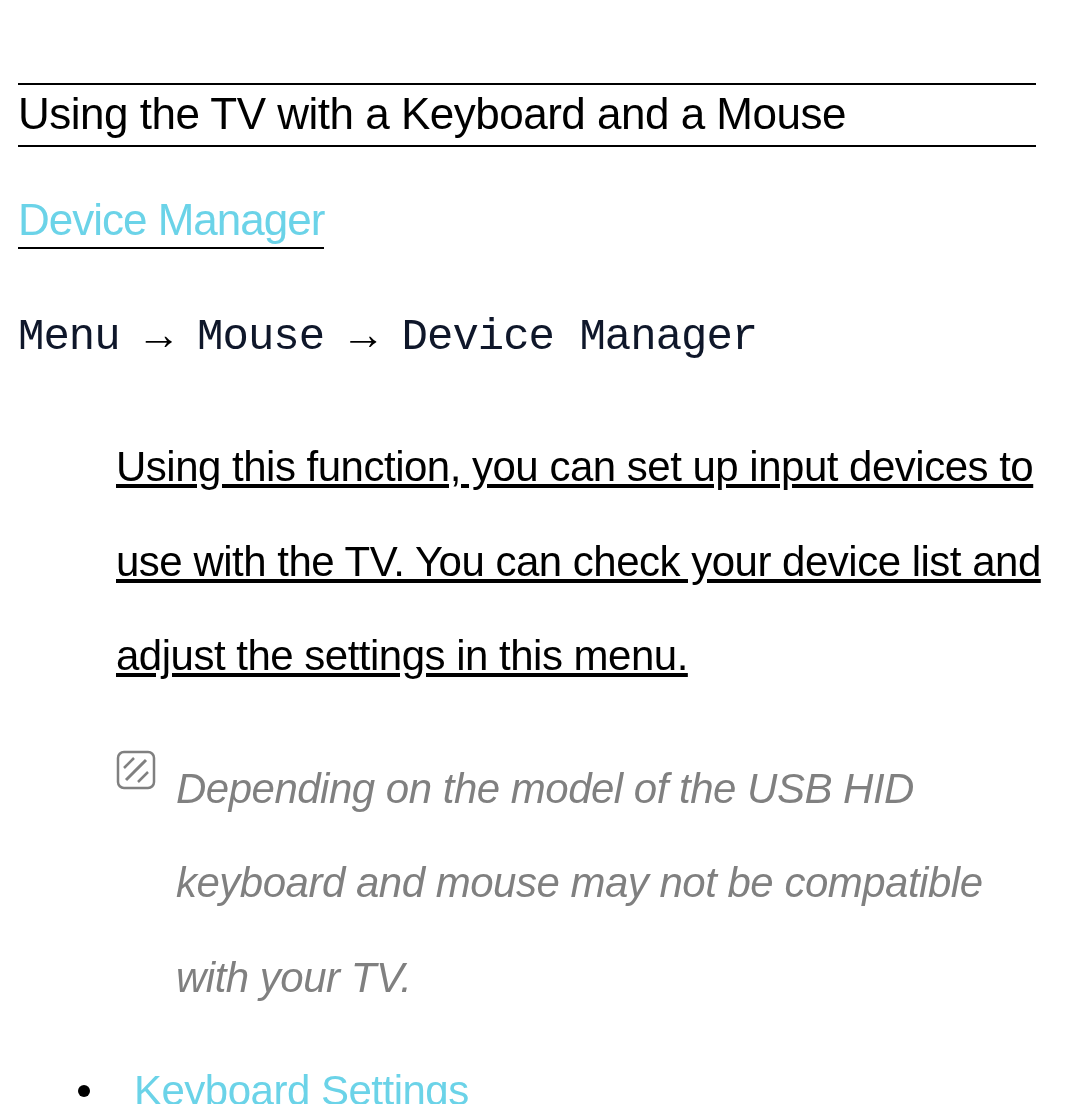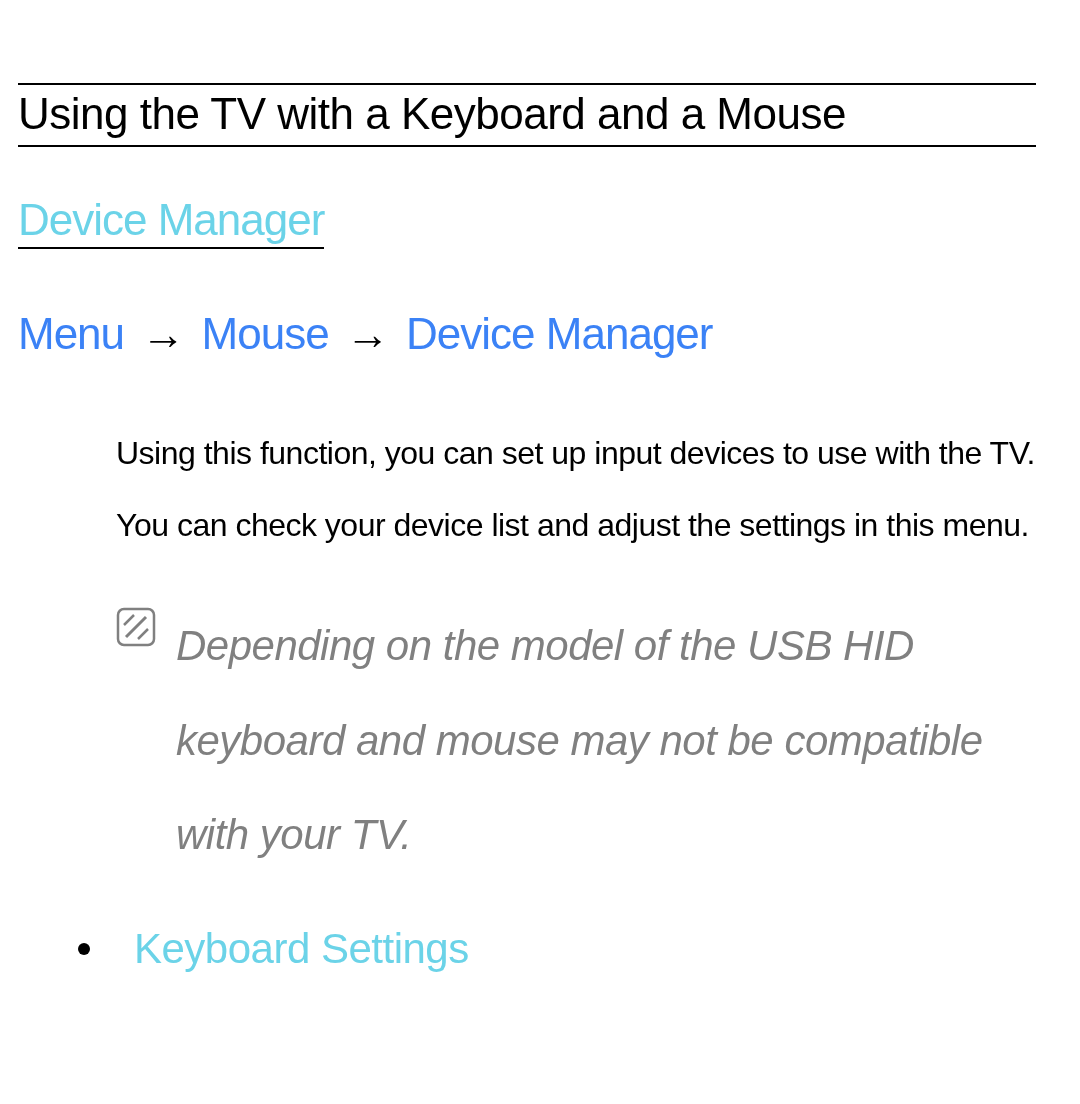--- a/index.html
+++ b/index.html
@@ -41,37 +41,39 @@
     letter-spacing: -1px;
     font-stretch: condensed;
   }
   .breadcrumb {
     font-size: 44px;
     letter-spacing: -1px;
     margin-bottom: 58px;
     font-stretch: condensed;
   }
   .breadcrumb .link-text {
-    color: #3b82f6;
+    color: #0f172a;
+    font-family: Liberation Mono, monospace;
   }
   .breadcrumb .arrow {
     color: #000000;
     margin: 0 6px;
   }
   .body-block {
     padding-left: 98px;
     padding-right: 20px;
   }
   .description {
-    font-size: 32px;
+    font-size: 42px;
     color: #000000;
     line-height: 2.25;
     letter-spacing: -0.5px;
     margin-bottom: 38px;
     font-stretch: condensed;
+    text-decoration: underline;
   }
   .note-row {
     display: flex;
     align-items: flex-start;
     margin-bottom: 42px;
     font-style: italic;
   }
   .note-icon {
     flex: 0 0 auto;
     margin-right: 20px;

